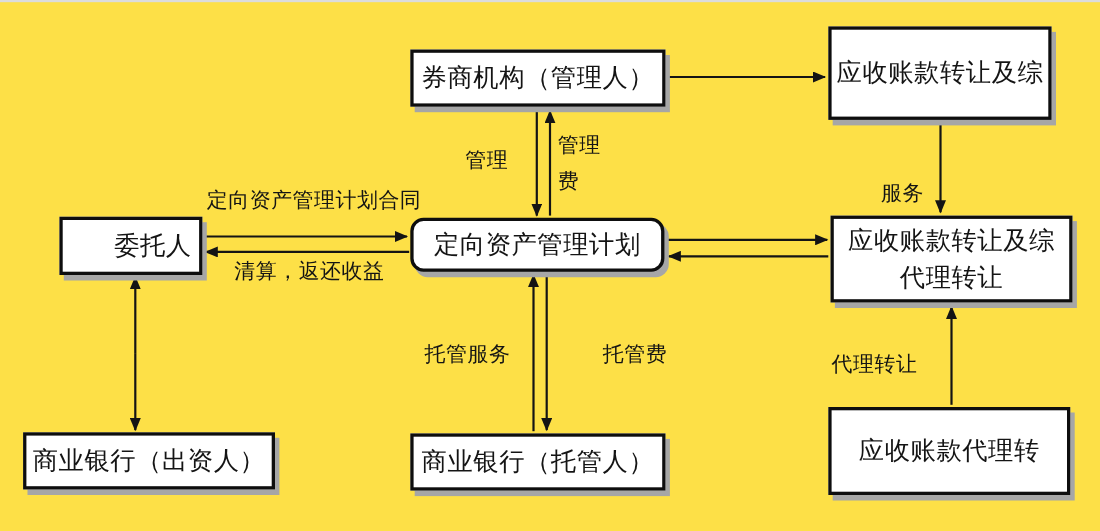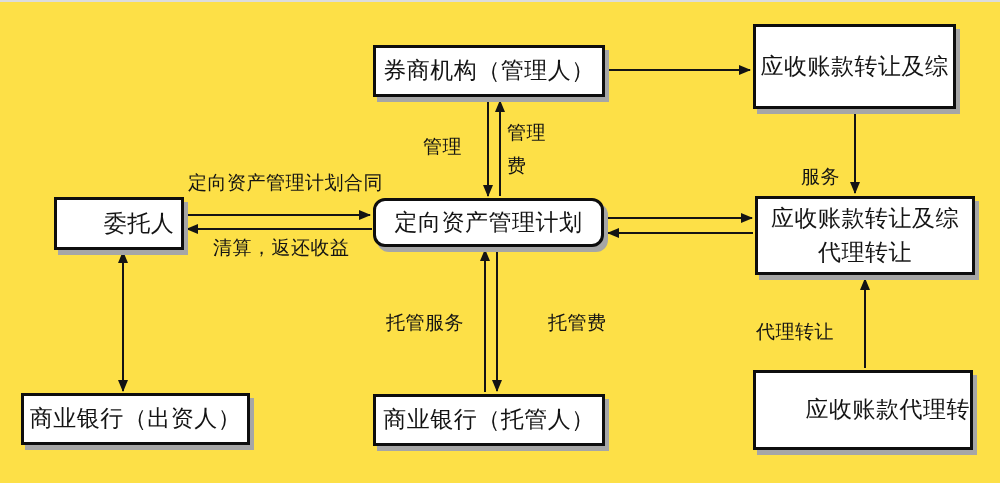--- a/index.html
+++ b/index.html
@@ -56,21 +56,21 @@
     pointer-events: none;
   }
   
   .n-manager      { left: 373px; top:  45px; width: 232px; height: 52px; }
   .n-service-bank { left: 753px; top:  24px; width: 203px; height: 85px; }
   .n-principal    { left:  54px; top: 197px; width: 130px; height: 53px; padding-left: 40px; }
   .n-plan         { left: 373px; top: 198px; width: 231px; height: 49px; border-radius: 12px; }
   .n-agreement    { left: 755px; top: 196px; width: 220px; height: 79px; }
   .n-investor     { left:  21px; top: 393px; width: 229px; height: 52px; }
   .n-custodian    { left: 373px; top: 394px; width: 232px; height: 52px; }
-  .n-agent-bank   { left: 753px; top: 370px; width: 220px; height: 80px; align-items: flex-end; }
+  .n-agent-bank   { left: 753px; top: 370px; width: 220px; height: 80px; }
   
   .l-contract     { left: 188px; top: 171px; }
   .l-liquidation  { left: 213px; top: 236px; }
   .l-beneficiary  { left:  30px; top: 294px; width: 88px; }
   .l-manage       { left: 423px; top: 135px; }
   .l-manage-fee   { left: 507px; top: 116px; width: 50px; }
   .l-service      { left: 801px; top: 146px; margin-top: 19px; }
   .l-custody-svc  { left: 386px; top: 311px; }
   .l-custody-fee  { left: 508px; top: 311px; margin-left: 40px; }
   .l-agent        { left: 756px; top: 320px; }

